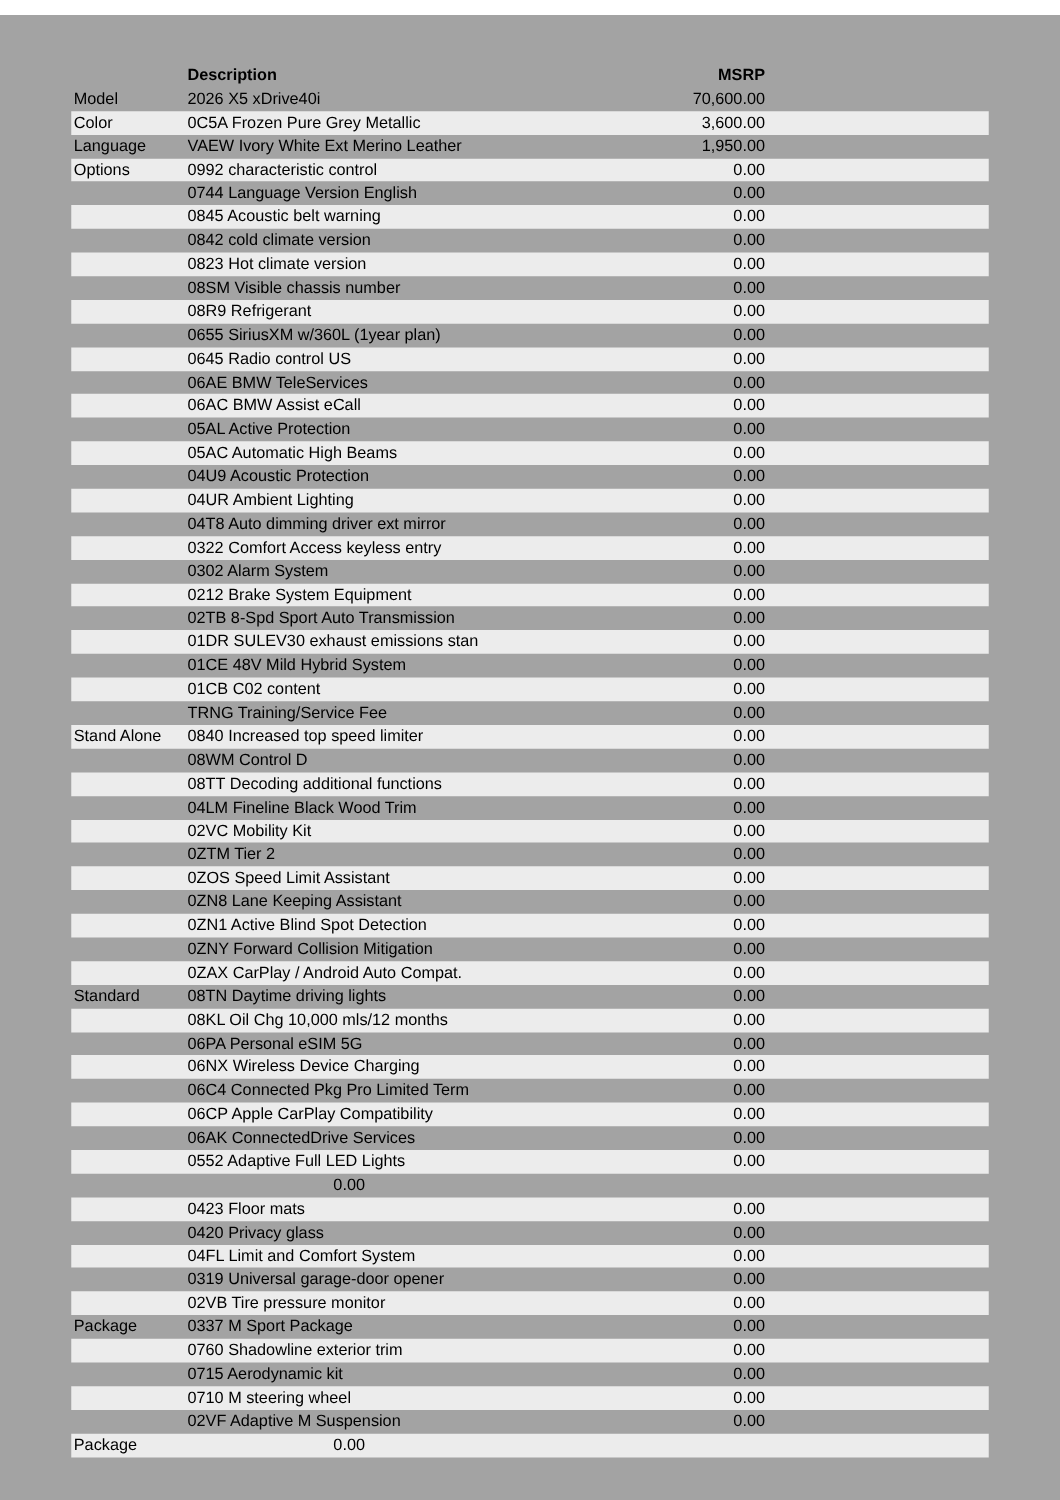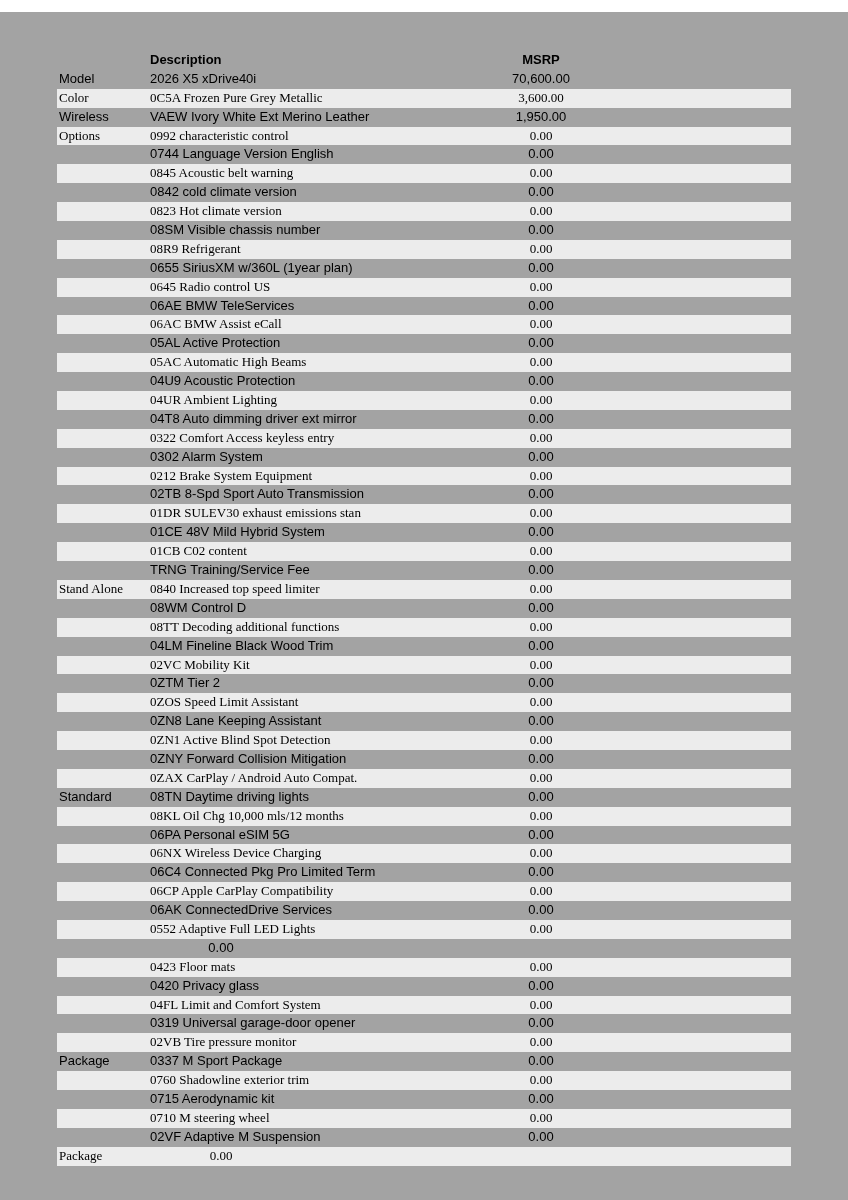--- a/index.html
+++ b/index.html
@@ -26,37 +26,36 @@
   .row {
     display: flex;
     align-items: center;
     height: 18.9px;
     font-size: 13px;
     line-height: 18.9px;
     white-space: nowrap;
   }
   .row.striped {
     background: var(--stripe, #ececec);
-    font-family: Liberation Serif, serif;
   }
   .cell-cat {
     width: 91px;
     flex: 0 0 91px;
     padding-left: 2px;
     overflow: hidden;
   }
   .cell-desc {
     width: 320px;
     flex: 0 0 320px;
     overflow: hidden;
   }
   .cell-msrp {
     width: 142px;
     flex: 0 0 142px;
-    text-align: center;
+    text-align: right;
   }
   .cell-fill {
     flex: 1 1 auto;
   }
   .header-row .cell-desc,
   .header-row .cell-msrp {
     font-weight: bold;
   }
 </style>
 </head>
@@ -79,21 +78,21 @@
     <span class="cell-msrp">70,600.00</span>
     <span class="cell-fill"></span>
   </div>
         <div class="row striped">
     <span class="cell-cat">Color</span>
     <span class="cell-desc">0C5A Frozen Pure Grey Metallic</span>
     <span class="cell-msrp">3,600.00</span>
     <span class="cell-fill"></span>
   </div>
         <div class="row">
-    <span class="cell-cat">Wireless</span>
+    <span class="cell-cat">Language</span>
     <span class="cell-desc">VAEW Ivory White Ext Merino Leather</span>
     <span class="cell-msrp">1,950.00</span>
     <span class="cell-fill"></span>
   </div>
         <div class="row striped">
     <span class="cell-cat">Options</span>
     <span class="cell-desc">0992 characteristic control</span>
     <span class="cell-msrp">0.00</span>
     <span class="cell-fill"></span>
   </div>

